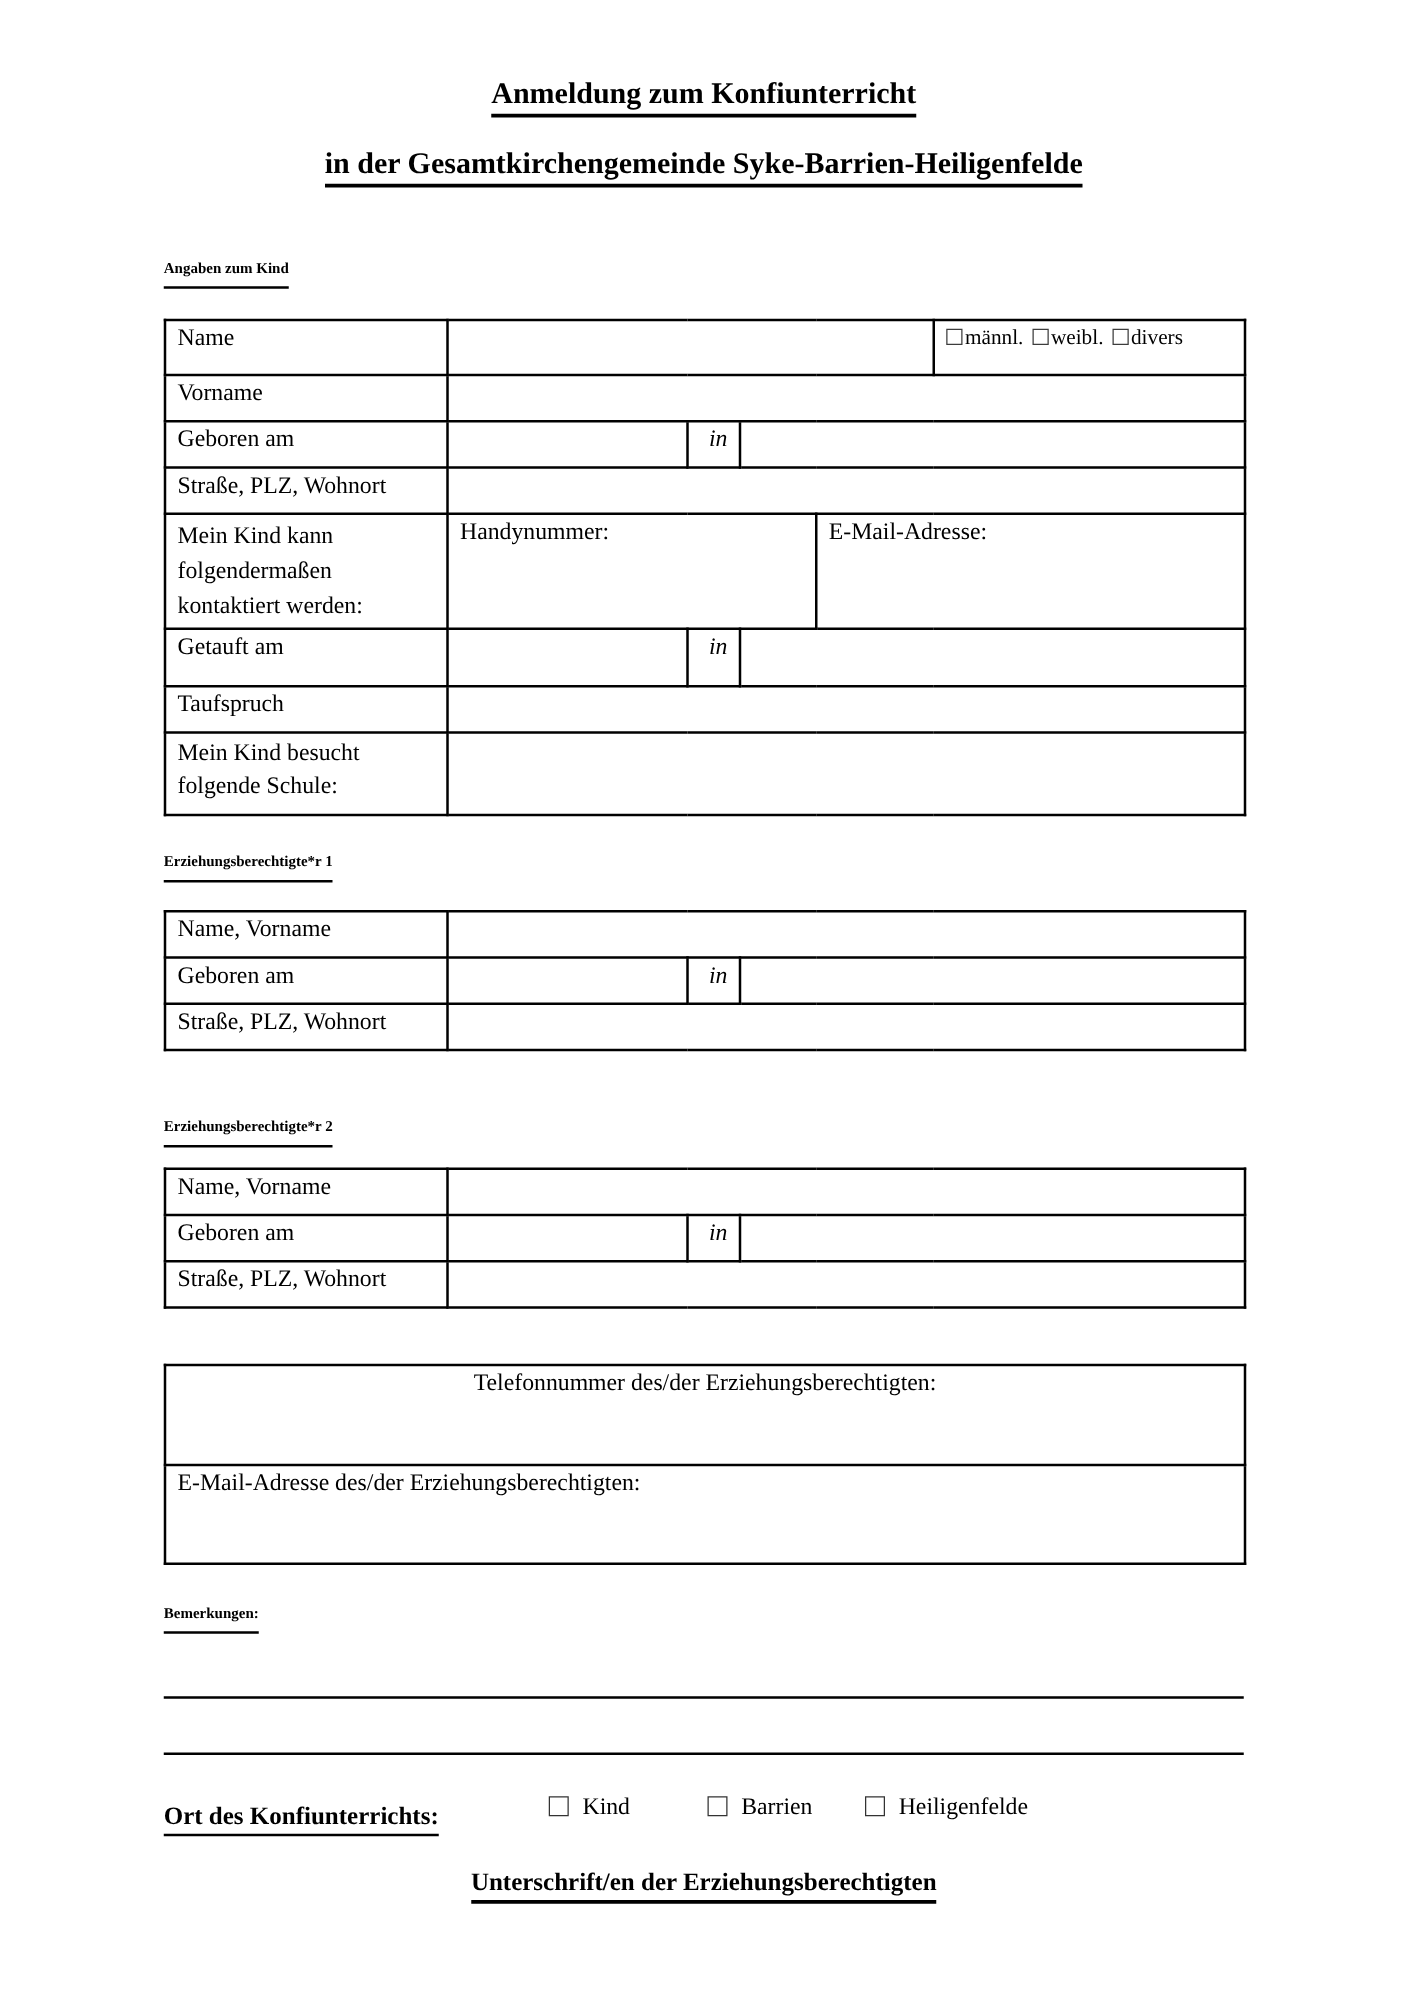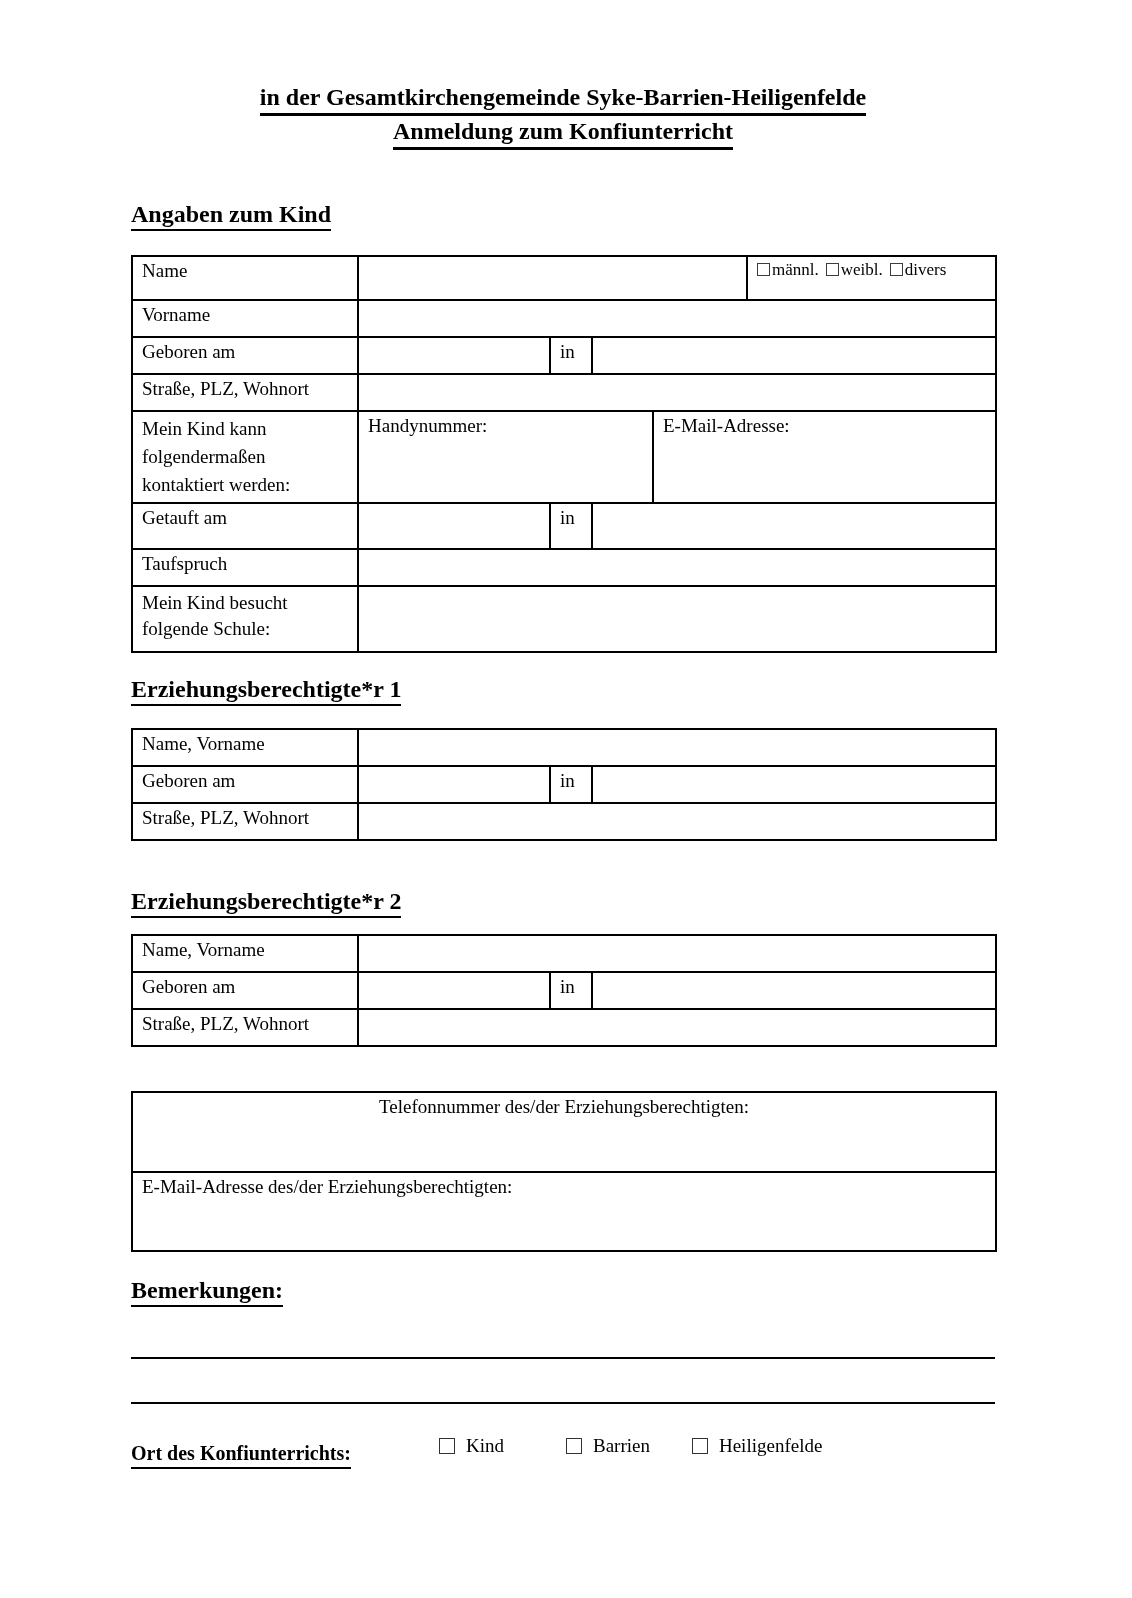--- a/index.html
+++ b/index.html
@@ -15,21 +15,21 @@
   .content {
     margin-left: 131px;
     width: 864px;
     padding-top: 60px;
   }
   
   .title-line { text-align: center; font-size: 24px; font-weight: bold; line-height: 30px; margin: 0; }
   .title-line .u { display: inline-block; border-bottom: 3px solid #000; padding-bottom: 1px; }
   .title-line2 { margin-top: 22px; }
   
-  .section-heading { font-size: 24px; font-weight: bold; line-height: 25px; margin: 0; }
+  .section-heading { font-size: 12px; font-weight: bold; line-height: 25px; margin: 0; }
   .section-heading .u { display: inline-block; border-bottom: 2px solid #000; padding-bottom: 2px; }
   .mt-angaben { margin-top: 52px; }
   .mt-erz1 { margin-top: 24px; }
   .mt-erz2 { margin-top: 48px; }
   .mt-bem { margin-top: 26px; }
   
   table.form-table {
     border-collapse: collapse;
     table-layout: fixed;
     width: 864px;
@@ -43,21 +43,21 @@
     overflow: hidden;
   }
   .t-child { margin-top: 24px; }
   .t-erz { margin-top: 22px; }
   .t-erz2 { margin-top: 16px; }
   tr.h44 td { height: 44px; }
   tr.h37 td { height: 37px; }
   tr.h38 td { height: 46px; }
   tr.h83 td { height: 83px; }
   tr.h66 td { height: 66px; }
-  td.in-cell { text-align: left; padding-left: 3px; padding-right: 3px; }
+  td.in-cell { text-align: right; padding-left: 3px; padding-right: 3px; font-style: italic; }
   td.gender-cell { white-space: nowrap; padding: 6px 4px 3px 8px; font-size: 17px; }
   .multiline div { line-height: 28px; }
   .schule div.l1 { line-height: 26px; }
   .schule div.l2 { line-height: 26px; margin-top: 0; }
   
   .cb {
     display: inline-block;
     width: 13px; height: 13px;
     border: 1.5px solid #3c3c3c;
     background: #fff;
@@ -99,22 +99,22 @@
   .sig-line.s1 { width: 106px; margin-left: 5px; }
   .sig-line.s2 { width: 326px; margin-left: 15px; }
   .sig-line.s3 { width: 293px; margin-left: 40px; }
 </style>
 </head>
 <body>
 
 <div class="page">
   <div class="content">
 
+    <h1 class="title-line"><span class="u">Anmeldung zum Konfiunterricht</span></h1>
     <h1 class="title-line title-line2"><span class="u">in der Gesamtkirchengemeinde Syke-Barrien-Heiligenfelde</span></h1>
-    <h1 class="title-line"><span class="u">Anmeldung zum Konfiunterricht</span></h1>
 
     <h2 class="section-heading mt-angaben"><span class="u">Angaben zum Kind</span></h2>
 
     <table class="form-table t-child">
       <colgroup>
         <col style="width:226px">
           <col style="width:192px">
           <col style="width:42px">
         <col style="width:61px">
           <col style="width:94px">
@@ -245,16 +245,17 @@
     <div class="rule rule1"></div>
     <div class="rule rule2"></div>
 
     <div class="ort-row">
       <span class="ort-label">Ort des Konfiunterrichts:</span>
       <span class="ort-opt o1"><span class="cb-big"></span><span>Kind</span></span>
       <span class="ort-opt o2"><span class="cb-big"></span><span>Barrien</span></span>
       <span class="ort-opt o3"><span class="cb-big"></span><span>Heiligenfelde</span></span>
     </div>
 
+    <div class="signature-heading"><span class="u">Unterschrift/en der Erziehungsberechtigten</span></div>
 
 
   </div>
 </div>
 
 </body></html>

